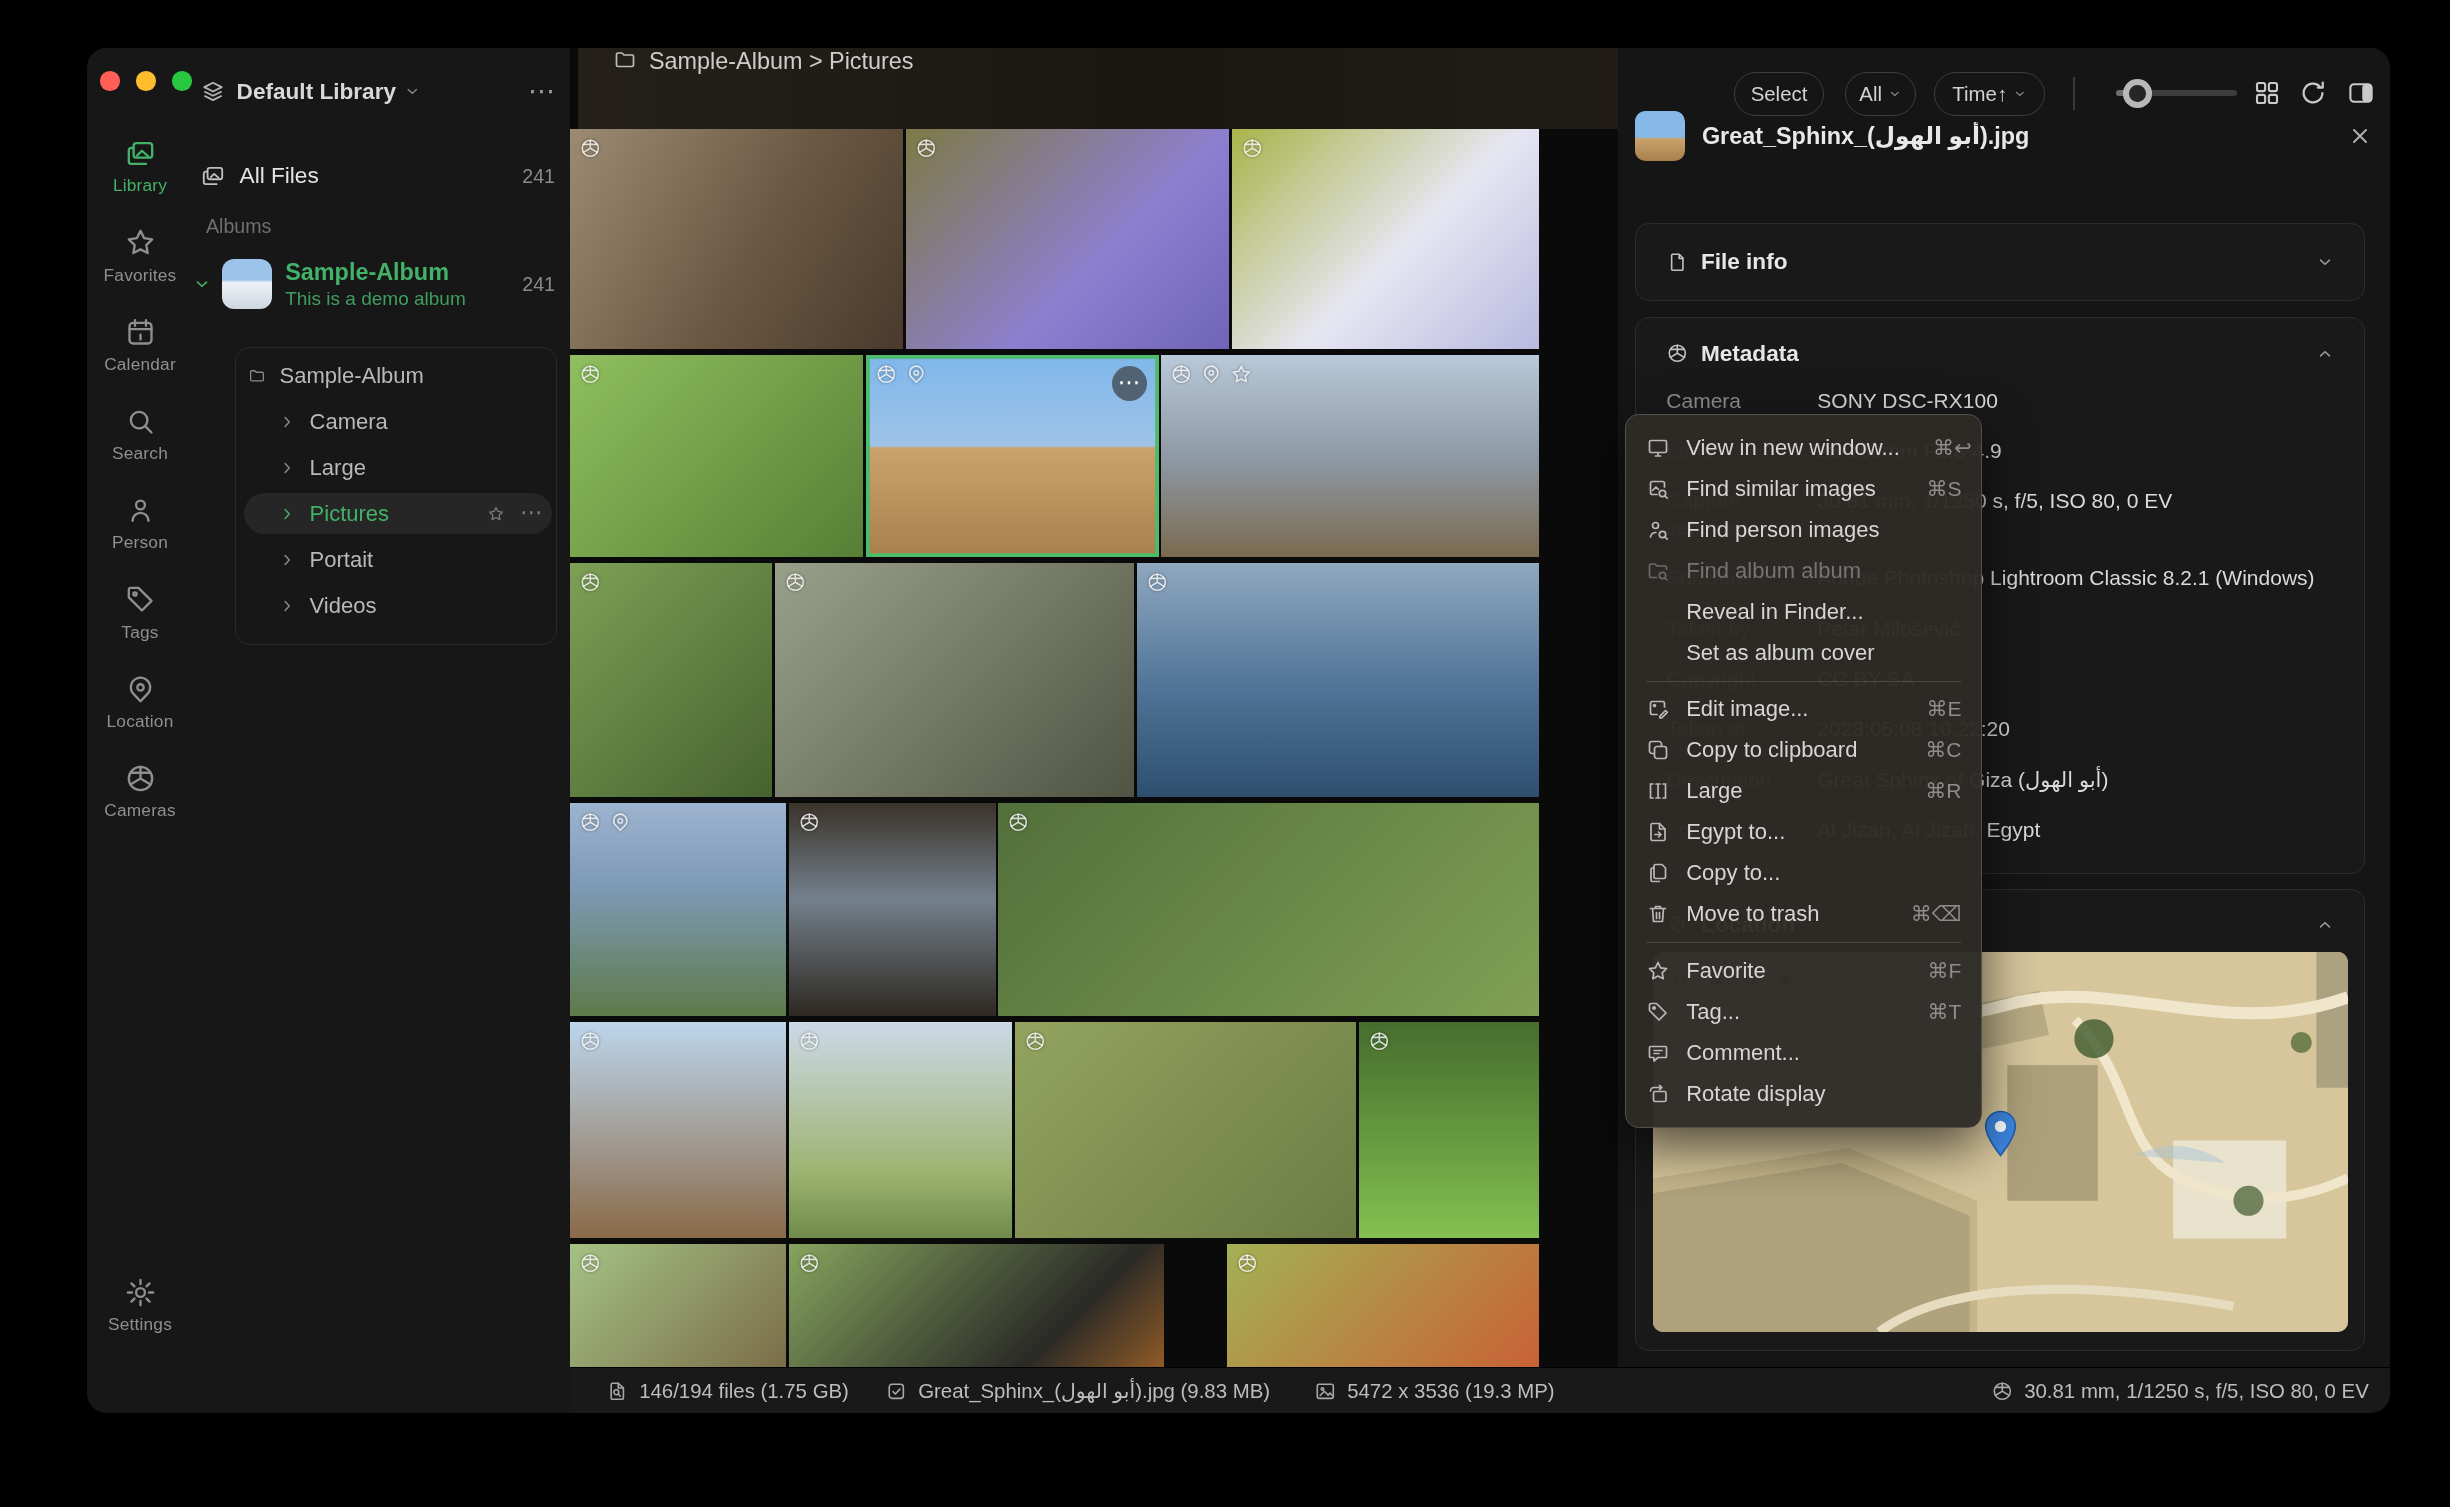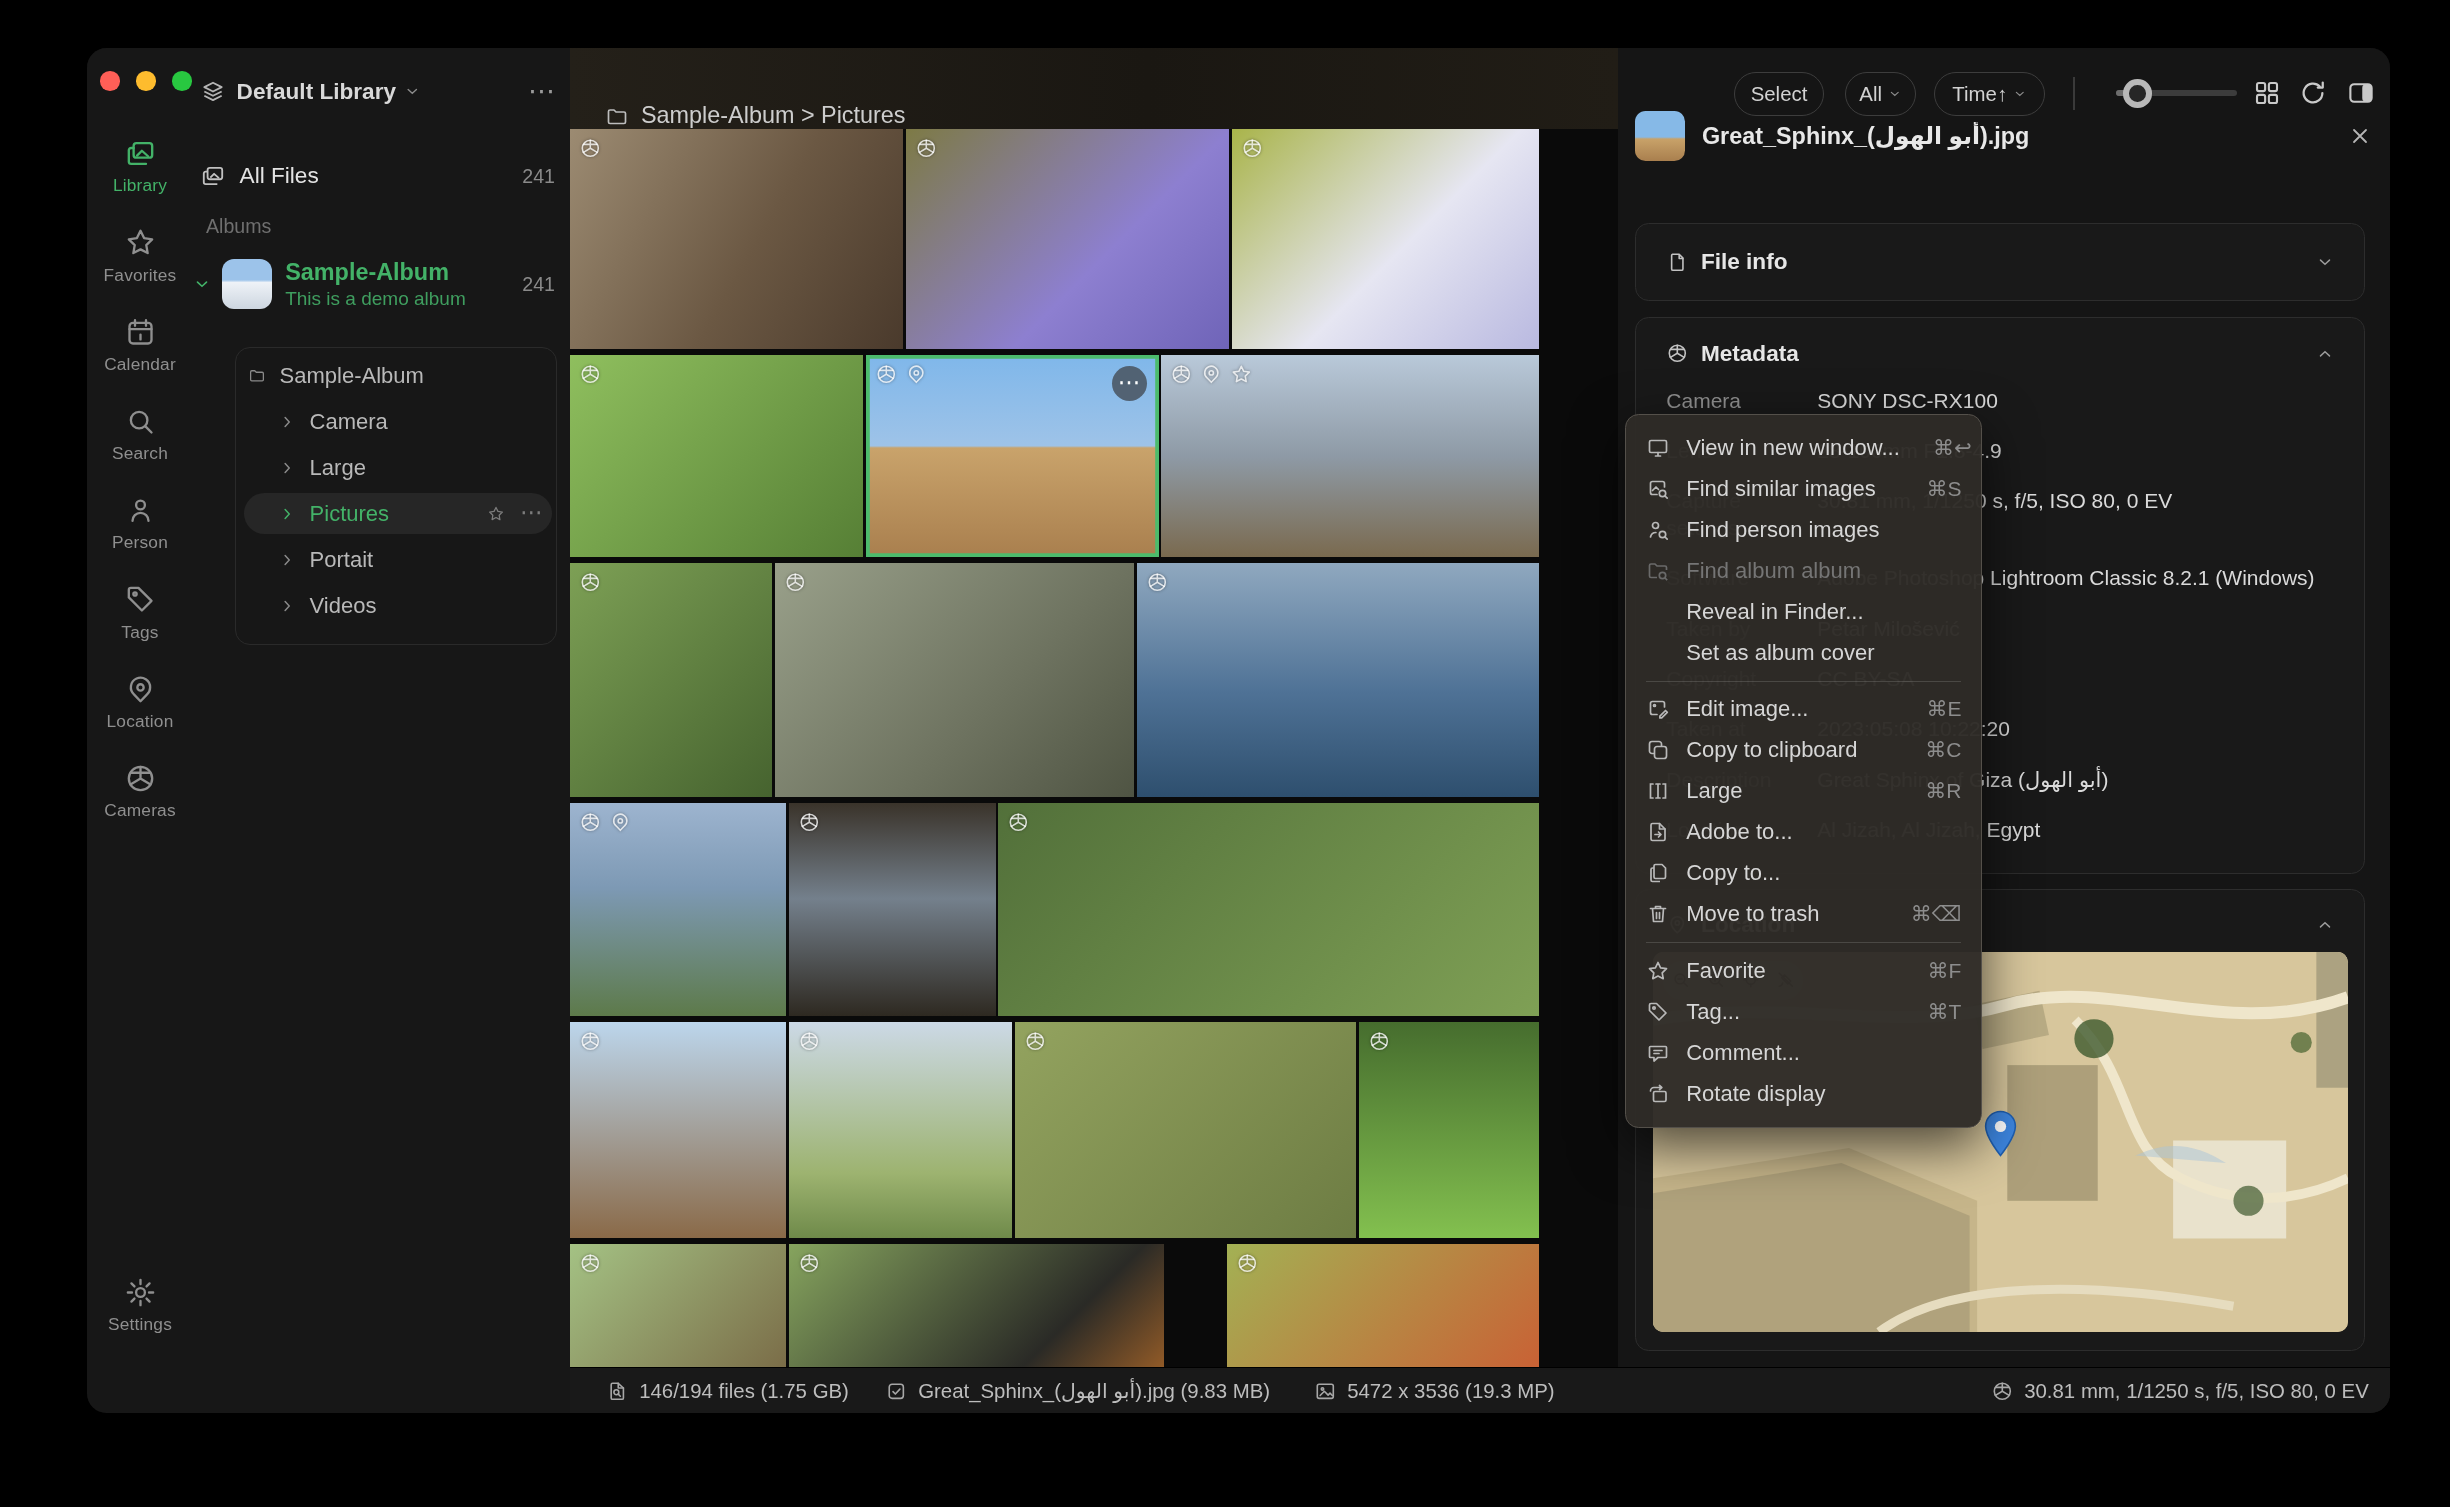--- a/index.html
+++ b/index.html
@@ -41,22 +41,22 @@
   .trow .lbl{margin-left:13.6px;white-space:nowrap}
   .trow.sel{color:#43b268}
   .trow.sel .pillbg{position:absolute;left:7.5px;right:4.5px;top:2.3px;bottom:2.3px;background:#262626;border-radius:21px;z-index:0}
   .trow.sel *{position:relative;z-index:1}
   .trow.sel svg{color:#43b268}
   .trow .mini{margin-left:auto;display:flex;align-items:center;gap:15px;color:#7c7c7c}
   .trow .mini svg{width:19.6px;height:19.6px;color:#7c7c7c}
   .trow .mini .d3{font-size:22.6px;line-height:1;letter-spacing:1.5px}
   
   #main{position:absolute;left:483px;top:0;width:1049px;height:1365px;background:#0a0a0a}
-  #main-head{position:absolute;left:0;top:0;width:1049px;height:81px;
-     background:linear-gradient(90deg,#242019,#1a1712 55%,#211d16);display:flex;align-items:flex-end;color:#cdcdcd}
+  #main-head{position:absolute;left:8px;top:0;width:1049px;height:81px;
+     background:linear-gradient(90deg,#242019,#1a1712 55%,#211d16);display:flex;align-items:flex-start;color:#cdcdcd}
   #main-head svg{width:24px;height:24px;margin-left:35px;color:#bdbdbd}
   #main-head .t{font-size:23.4px;margin-left:12px;white-space:nowrap}
   #grid{position:absolute;left:0;top:81px;width:969px;height:1239px;overflow:hidden}
   .tile{position:absolute;background:#222}
   .tile .badges{position:absolute;left:9px;top:7.5px;display:flex;gap:7.5px;color:rgba(255,255,255,.78)}
   .tile .badges svg{width:22.6px;height:22.6px;filter:drop-shadow(0 0.8px 1.5px rgba(0,0,0,.5))}
   .tile .pin,.tile .st{display:none}
   .tile.has-pin .pin{display:block}
   .tile.has-star .st{display:block}
   .tile .more{display:none;position:absolute;right:12px;top:10.6px;width:35px;height:35px;border-radius:50%;
@@ -668,21 +668,21 @@
         <span>Large</span>
           <span class="fill"></span>
           <span class="sc">⌘R</span>
       </div>
       <div class="mrow">
         <svg viewBox="0 0 24 24" fill="none" stroke="currentColor" stroke-width="1.7" stroke-linecap="round" stroke-linejoin="round">
             <path d="M13.5 3.5H6.5A1.5 1.5 0 0 0 5 5v14a1.5 1.5 0 0 0 1.5 1.5h11A1.5 1.5 0 0 0 19 19V9z"></path>
             <path d="M13.5 3.5V9H19"></path>
             <path d="M9 14.5h5.5M12.5 12l2.5 2.5-2.5 2.5"></path>
           </svg>
-        <span>Adobe to...</span>
+        <span>Egypt to...</span>
           <span class="fill"></span>
       </div>
       <div class="mrow">
         <svg viewBox="0 0 24 24" fill="none" stroke="currentColor" stroke-width="1.7" stroke-linejoin="round">
             <path d="M9.5 3.5h6.5l3.5 3.5V16a1.5 1.5 0 0 1-1.5 1.5H9.5A1.5 1.5 0 0 1 8 16V5a1.5 1.5 0 0 1 1.5-1.5z"></path>
             <path d="M8 7H6.5A1.5 1.5 0 0 0 5 8.5V19a1.5 1.5 0 0 0 1.5 1.5H14"></path>
           </svg>
         <span>Copy to...</span>
           <span class="fill"></span>
       </div>

